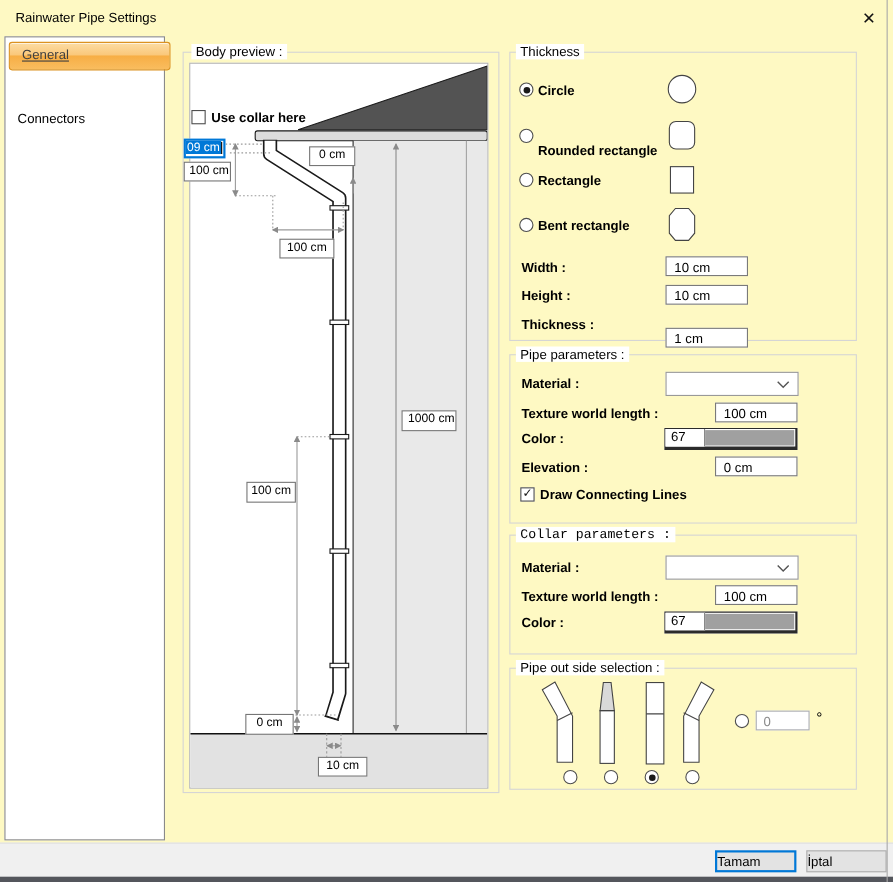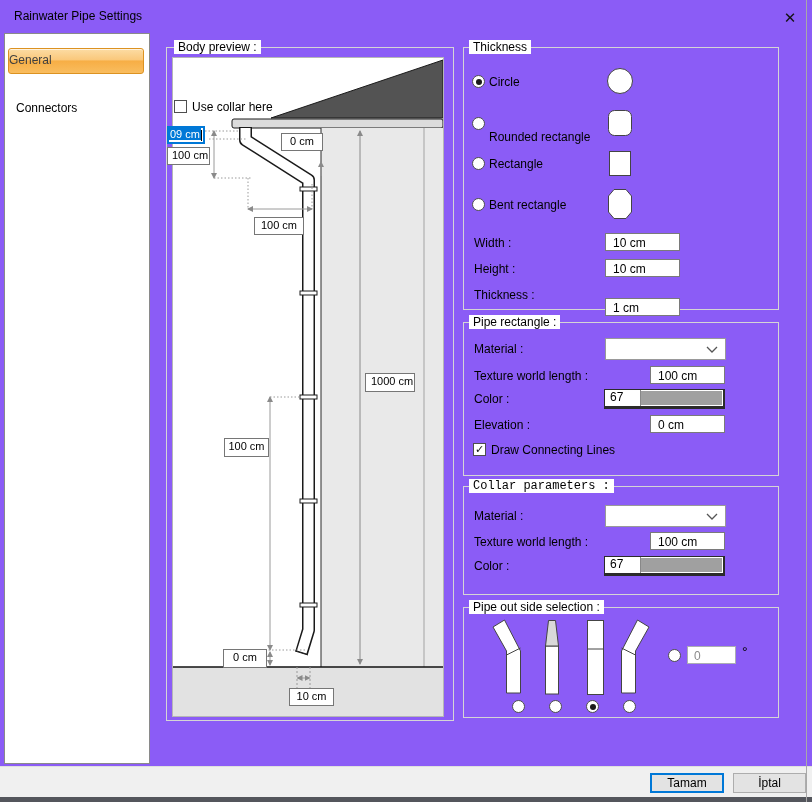--- a/index.html
+++ b/index.html
@@ -1,48 +1,48 @@
 <!DOCTYPE html>
 <html><head>
 <meta charset="utf-8">
 <style>
   html,body{margin:0;padding:0;background:#fff;}
-  .dlg{position:relative;width:812px;height:802px;background:#8b5cf6;overflow:hidden;
+  .dlg{position:relative;width:812px;height:802px;background:#fef9c3;overflow:hidden;
        font-family:"Liberation Sans",sans-serif;font-size:12px;color:#000;}
   .abs{position:absolute;}
   
   .gb{position:absolute;border:1px solid #d5d5d5;background:transparent;}
   .gblab{position:absolute;background:#fff;padding:0 4px;font-size:12px;white-space:nowrap;}
   
   .side{position:absolute;left:4px;top:33px;width:144px;height:729px;border:1px solid #8a8a8a;background:#fff;}
-  .side-sel{position:absolute;left:3px;top:14px;width:134px;height:24px;border:1px solid #dc9221;border-radius:3px;
+  .side-sel{position:absolute;left:3px;top:4px;width:134px;height:24px;border:1px solid #dc9221;border-radius:3px;
             background:linear-gradient(180deg,#fcdca4 0%,#fac87b 45%,#f7ae45 50%,#f9bd5f 100%);
-            box-shadow:inset 0 1px 0 rgba(255,255,255,.65);color:#3f3f3f;line-height:23px;padding-left:0;}
+            box-shadow:inset 0 1px 0 rgba(255,255,255,.65);color:#3f3f3f;line-height:23px;padding-left:11px;text-decoration:underline;}
   .side-item{position:absolute;left:11px;top:67px;line-height:14px;}
   
   .tb{position:absolute;border:1px solid #7a7a7a;background:#fff;font-size:12px;line-height:16px;padding:1px 0 0 7px;white-space:nowrap;overflow:hidden;}
   .combo{position:absolute;border:1px solid #999;background:#fff;}
-  .lbl{position:absolute;white-space:nowrap;line-height:14px;}
+  .lbl{position:absolute;white-space:nowrap;line-height:14px;font-weight:bold;}
   
   .radio{position:absolute;width:13px;height:13px;border:1px solid #4e4e4e;border-radius:50%;background:#fff;box-sizing:border-box;}
   .radio.sel::after{content:"";position:absolute;left:2.5px;top:2.5px;width:6px;height:6px;border-radius:50%;background:#1a1a1a;}
   .cb{position:absolute;width:13px;height:13px;border:1px solid #4e4e4e;background:#fff;box-sizing:border-box;
       font-size:11px;line-height:11px;text-align:center;color:#111;}
   
   .dim{position:absolute;background:#fff;border:1px solid #767676;font-size:11px;text-align:center;
        line-height:15px;overflow:hidden;white-space:nowrap;}
   .dim-edit{position:absolute;background:#fff;border:2px solid #0078d7;font-size:11px;line-height:13px;overflow:hidden;white-space:nowrap;}
   .selspan{background:#0078d7;color:#fff;padding:0 1px;}
   .caret{display:inline-block;width:1px;height:11px;background:#000;vertical-align:middle;}
   
   .colorbox{position:absolute;border:1px solid #2b2b2b;border-right-width:2px;border-bottom-width:3px;background:#fff;display:flex;}
   .colorbox .num{width:30px;font-size:12px;line-height:15px;padding-left:5px;border-right:1px solid #888;background:#fff;}
   .colorbox .swatch{flex:1;margin:1px 1px 1px 0;}
   
-  .btn{position:absolute;background:#e3e3e3;border:1px solid #adadad;text-align:center;font-size:12px;line-height:18px;}
+  .btn{position:absolute;background:#e3e3e3;border:1px solid #adadad;font-size:12px;line-height:18px;}
   .btn.default{border:2px solid #0078d7;line-height:16px;}
   .footer{position:absolute;left:0;top:766px;width:812px;height:31px;background:#f0f0f0;border-top:1px solid #dfdfdf;}
   .darkstrip{position:absolute;left:0;top:797px;width:812px;height:5px;background:#54565c;}
   .close{position:absolute;left:775px;top:5px;width:30px;height:26px;text-align:center;font-size:15px;line-height:26px;color:#111;}
   .canvas{position:absolute;left:172px;top:57px;width:272px;height:660px;border:1px solid #b6b6b6;background:#fff;box-sizing:border-box;}
 </style>
 </head>
 <body>
 
 <div class="dlg">
@@ -146,21 +146,21 @@
     </svg>
 
   <span class="lbl" style="left:474px;top:236px;">Width :</span>
   <div class="tb" style="left:605px;top:233px;width:66px;height:15px;">10 cm</div>
   <span class="lbl" style="left:474px;top:262px;">Height :</span>
   <div class="tb" style="left:605px;top:259px;width:66px;height:15px;">10 cm</div>
   <span class="lbl" style="left:474px;top:288px;">Thickness :</span>
   <div class="tb" style="left:605px;top:285px;width:66px;height:15px;margin-top:13px;">1 cm</div>
 
   <div class="gb" style="left:463px;top:322px;width:314px;height:152px;"></div>
-  <span class="gblab" style="left:469px;top:315px;">Pipe rectangle :</span>
+  <span class="gblab" style="left:469px;top:315px;">Pipe parameters :</span>
 
   <span class="lbl" style="left:474px;top:342px;">Material :</span>
   <div class="combo" style="left:605px;top:338px;width:119px;height:20px;">
     <svg class="abs" style="left:100px;top:7px;" width="13" height="8">
         <polyline points="1,1 6,6 11,1" fill="none" stroke="#555" stroke-width="1.3"></polyline>
       </svg>
   </div>
 
   <span class="lbl" style="left:474px;top:369px;">Texture world length :</span>
   <div class="tb" style="left:650px;top:366px;width:66px;height:15px;">100 cm</div>

